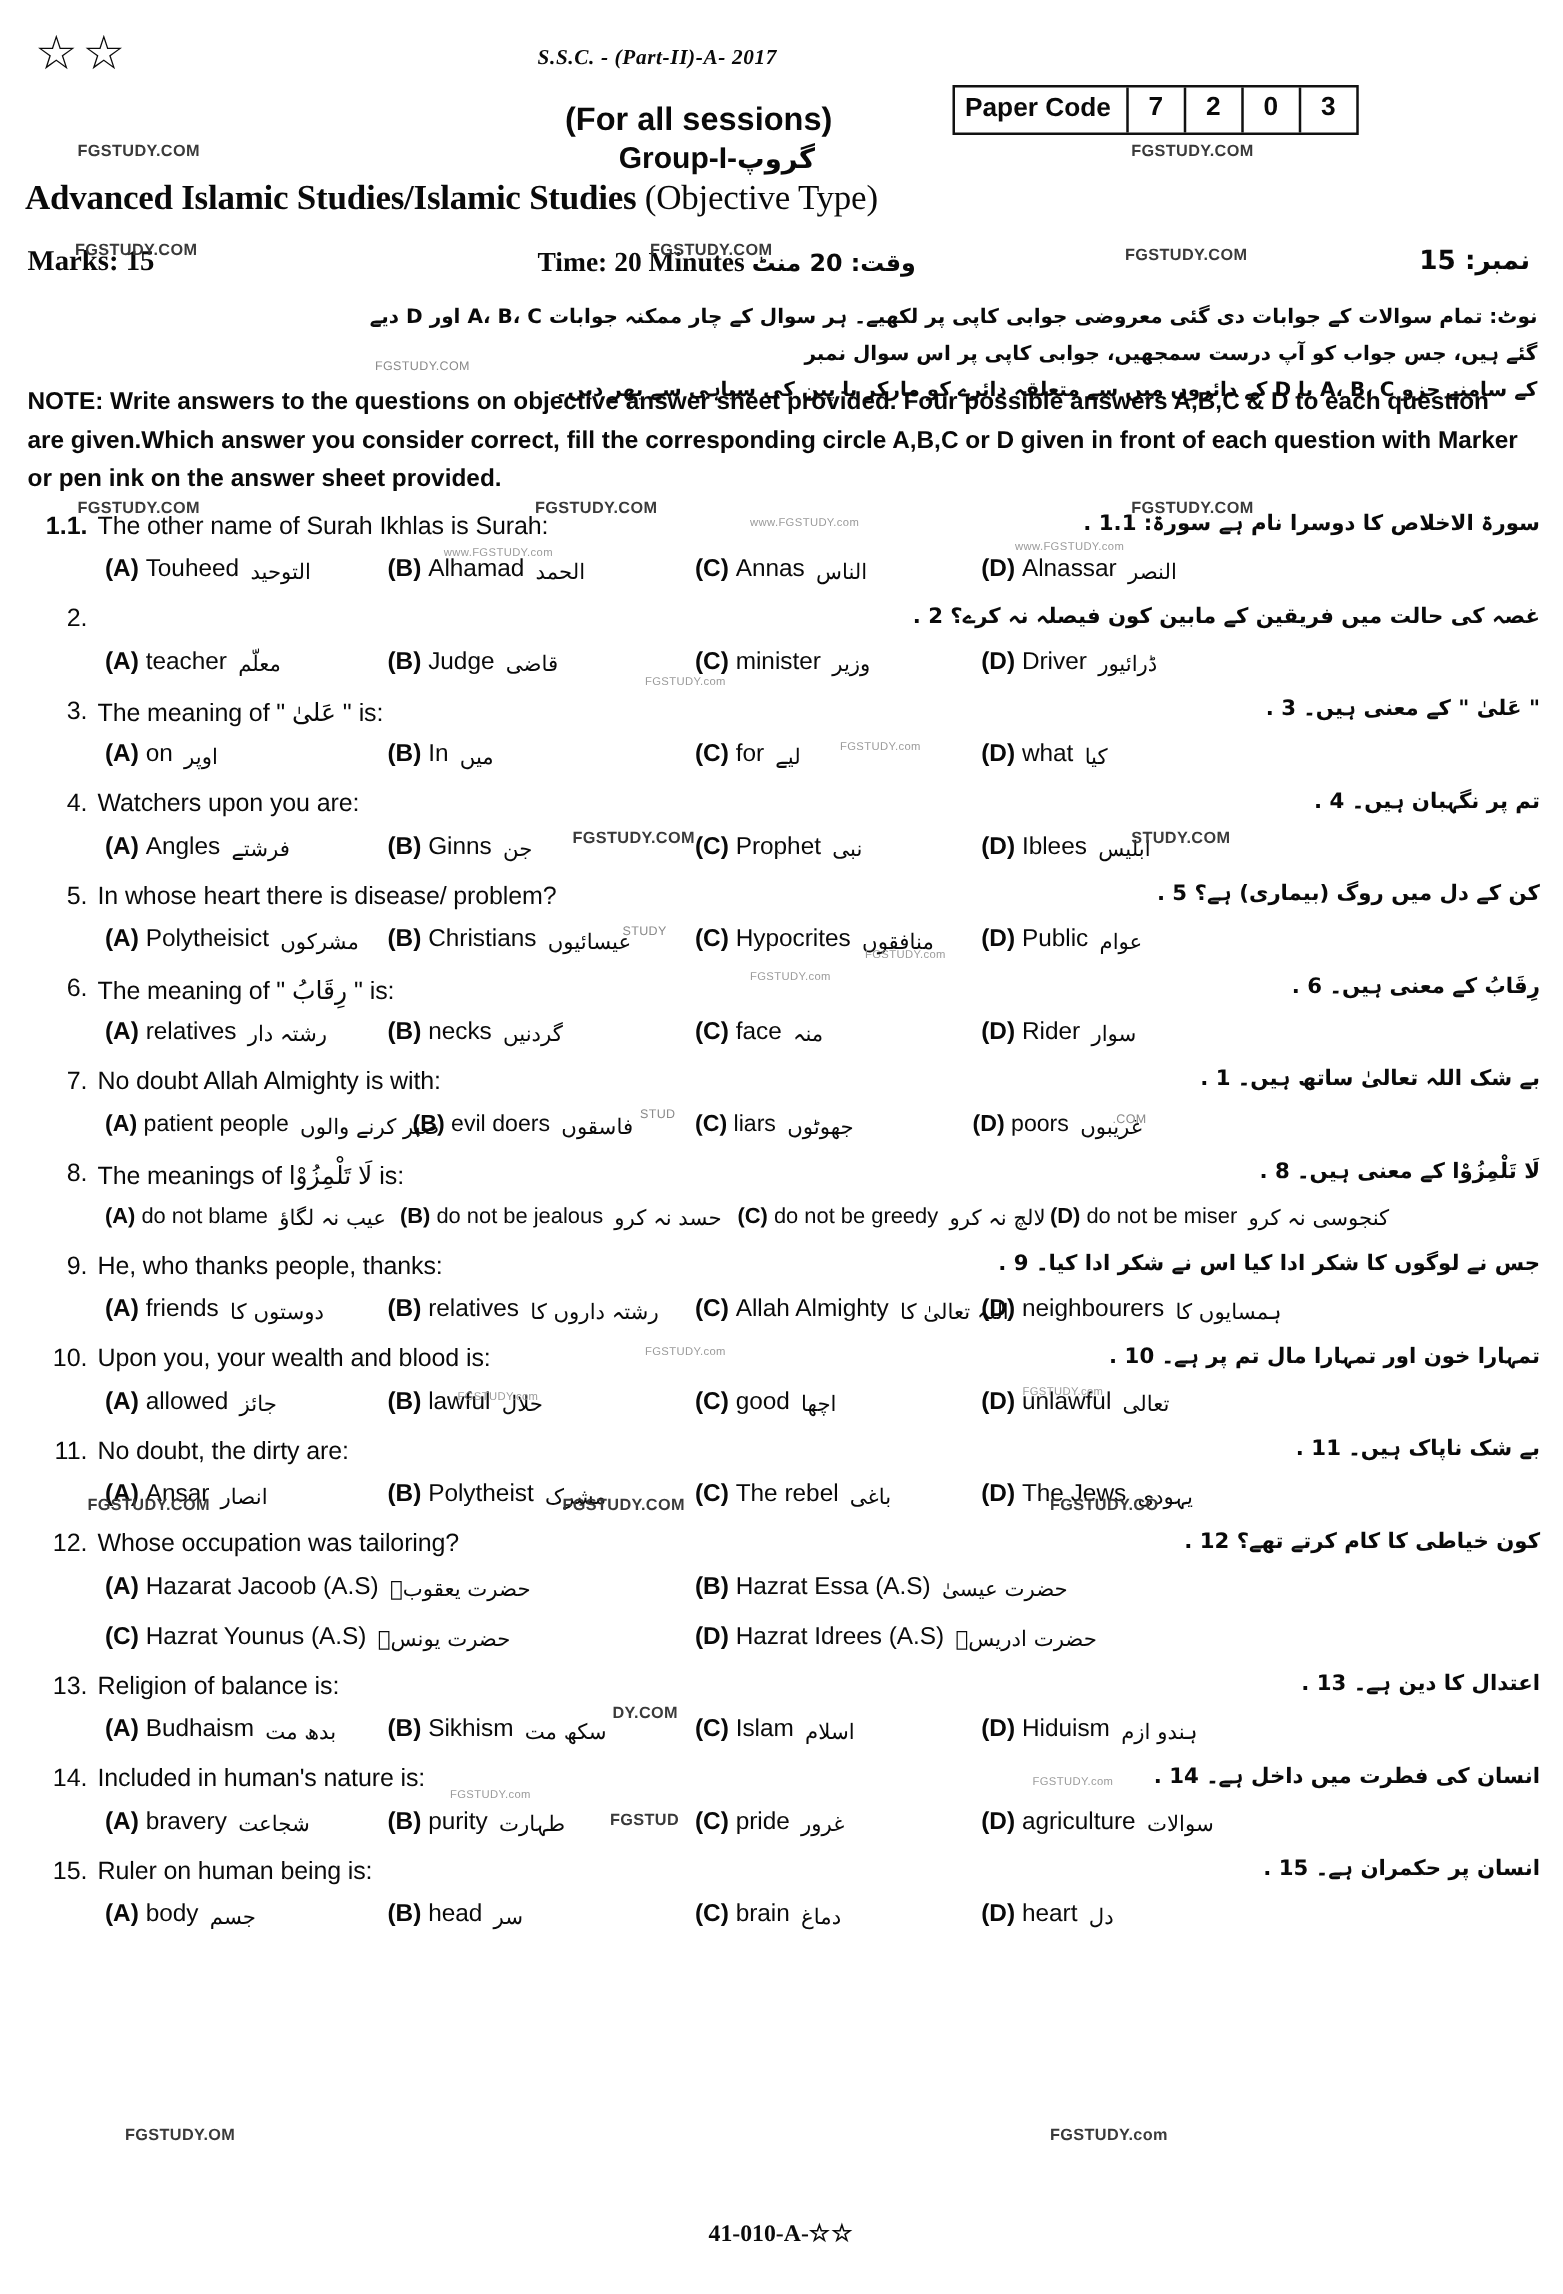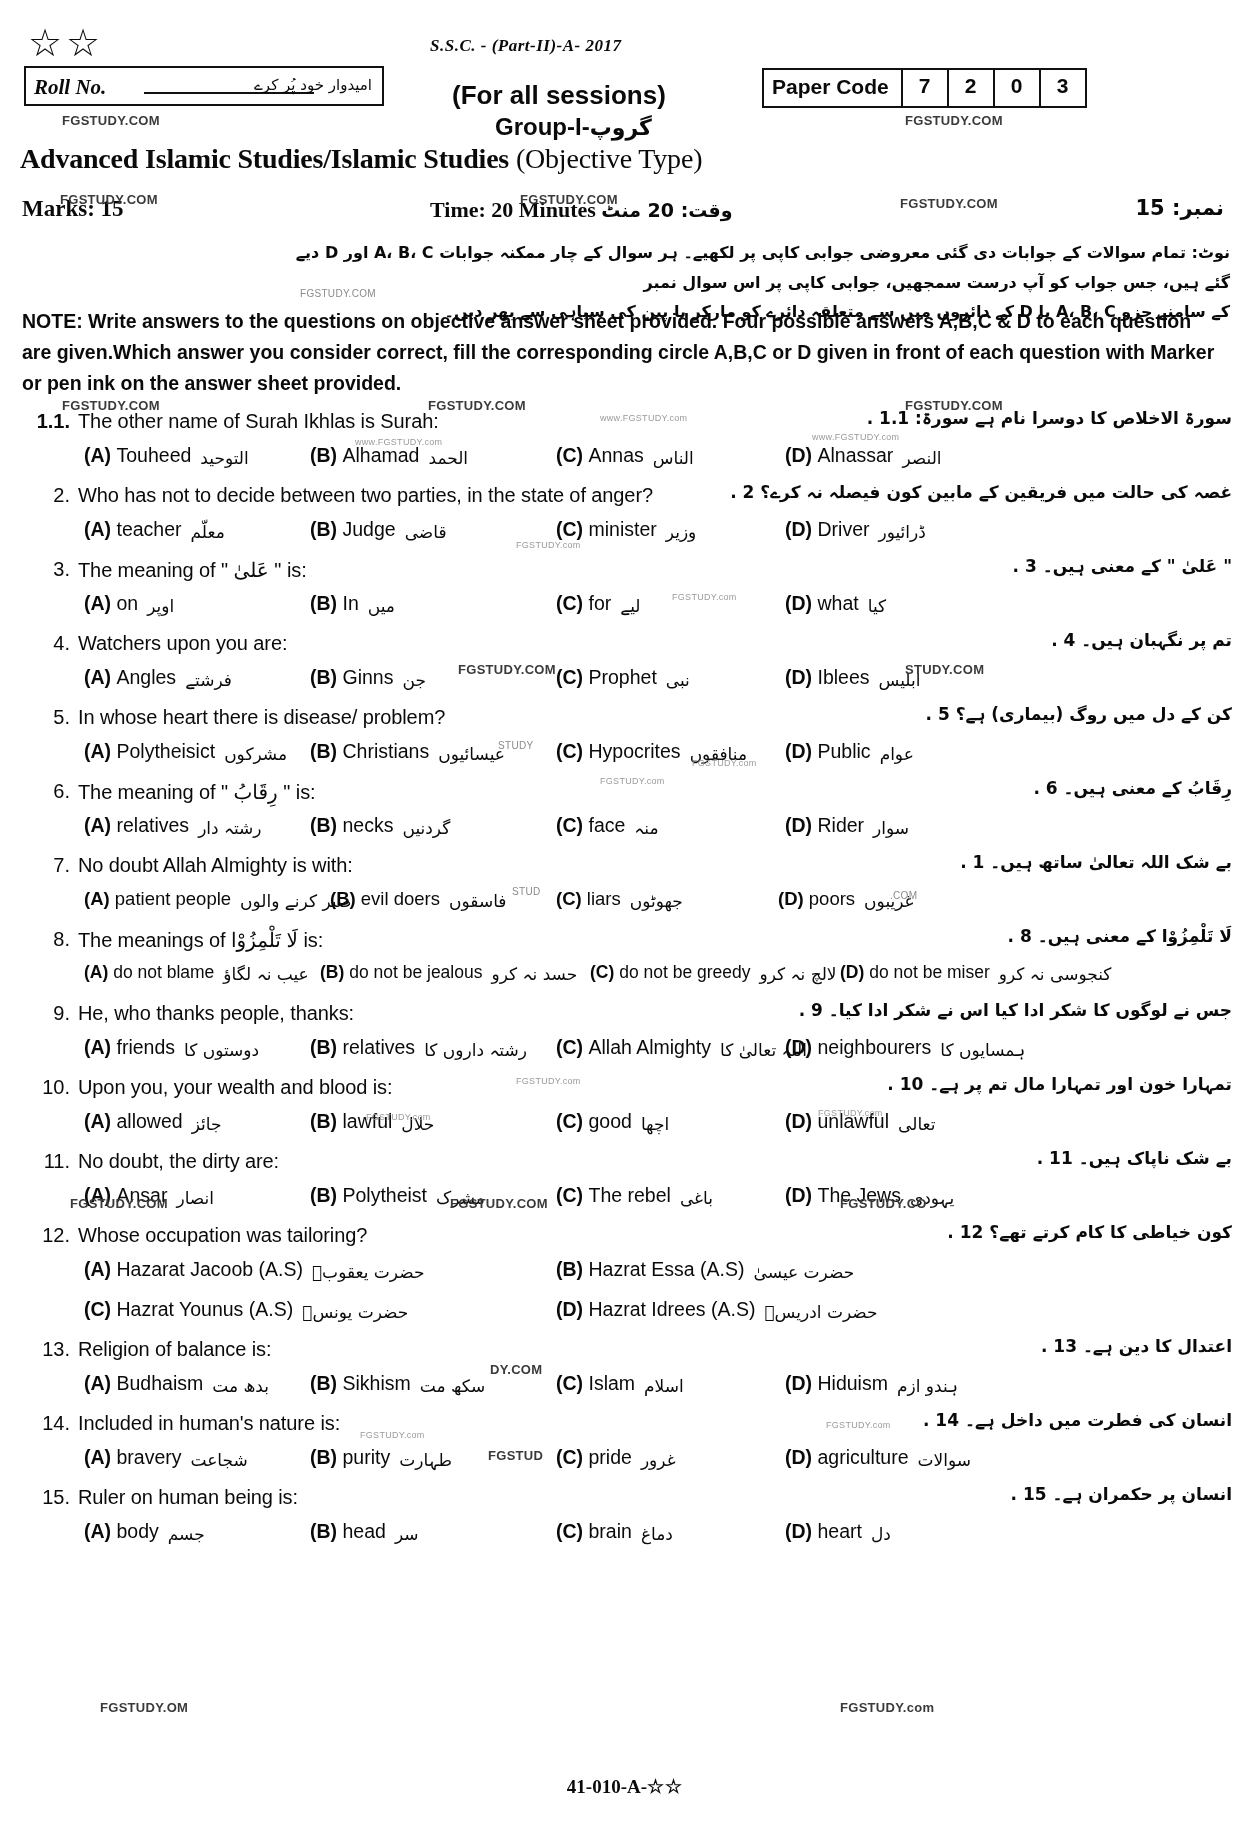--- a/index.html
+++ b/index.html
@@ -83,25 +83,20 @@
           font-weight:bold;font-family:"Liberation Serif",serif;}
   .footer .st{font-size:19px;letter-spacing:1px;}
 </style>
 </head>
 <body>
 
 <div class="page">
 
   <div class="stars">☆☆</div>
 
-  <div class="rollbox">
-    <span class="rlabel">Roll No.</span>
-    <span class="dots"></span>
-    <span class="urdu">امیدوار خود پُر کرے</span>
-  </div>
 
   <div class="sscline">S.S.C. - (Part-II)-A- 2017</div>
   <div class="sessions">(For all sessions)</div>
   <div class="group">
     <span>Group-I-</span><span class="urdu">گروپ</span>
   </div>
 
   <div class="pcbox">
     <span class="lbl">Paper Code</span>
     <span class="dg">7</span>
@@ -140,21 +135,20 @@
         <div class="opts">
           <span class="opt o1"><span class="lab">(A) </span><span>Touheed</span><span class="ur">التوحید</span></span>
           <span class="opt o2"><span class="lab">(B) </span><span>Alhamad</span><span class="ur">الحمد</span></span>
           <span class="opt o3"><span class="lab">(C) </span><span>Annas</span><span class="ur">الناس</span></span>
           <span class="opt o4"><span class="lab">(D) </span><span>Alnassar</span><span class="ur">النصر</span></span>
         </div>
       </div>
       <div class="q">
         <div class="qhead">
           <span class="qnum plain">2.</span>
-          <span class="qtext">Who has not to decide between two parties, in the state of anger?</span>
           <span class="qur">غصہ کی حالت میں فریقین کے مابین کون فیصلہ نہ کرے؟  2 .</span>
         </div>
         <div class="opts">
           <span class="opt o1"><span class="lab">(A) </span><span>teacher</span><span class="ur">معلّم</span></span>
           <span class="opt o2"><span class="lab">(B) </span><span>Judge</span><span class="ur">قاضی</span></span>
           <span class="opt o3"><span class="lab">(C) </span><span>minister</span><span class="ur">وزیر</span></span>
           <span class="opt o4"><span class="lab">(D) </span><span>Driver</span><span class="ur">ڈرائیور</span></span>
         </div>
       </div>
       <div class="q">

